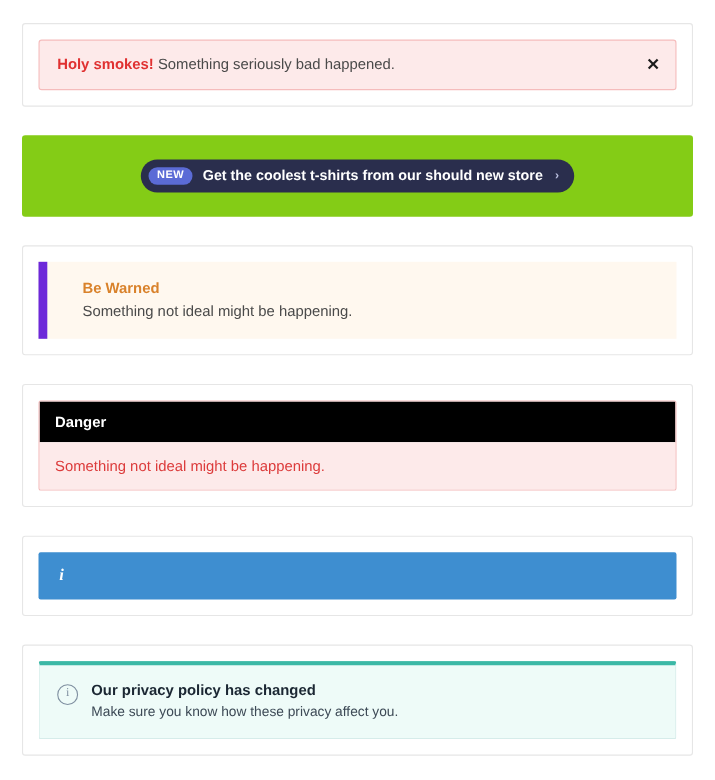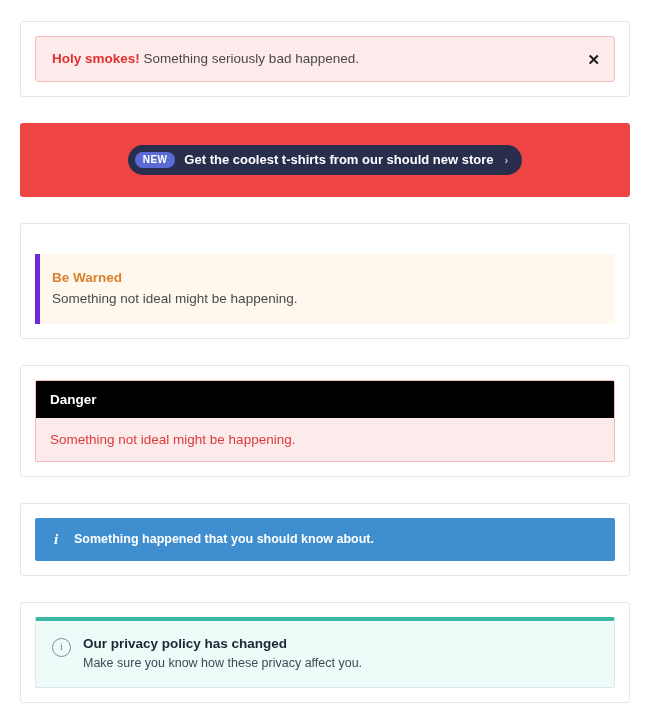--- a/index.html
+++ b/index.html
@@ -58,21 +58,21 @@
     line-height: 1;
     background: none;
     border: 0;
     padding: 0;
   }
 
   
   .promo-card {
     box-sizing: border-box;
     margin: 0 20px 26px 20px;
-    background: #ef4444;
+    background: #84cc16;
     border-radius: 3px;
     padding: 22px 14px;
     display: flex;
     justify-content: center;
     align-items: center;
   }
   .promo-pill {
     display: inline-flex;
     align-items: center;
     gap: 9px;
@@ -97,23 +97,22 @@
   .promo-text { white-space: nowrap; }
   .promo-chevron {
     font-size: 11px;
     color: #b9bede;
     margin-left: 2px;
   }
 
   
   .alert-warning {
     background: #fff8ef;
-    border-left: 5px solid #6d28d9;
-    padding: 16px 18px 18px 12px;
-    margin-top: 16px;
+    border-left: 8px solid #6d28d9;
+    padding: 16px 18px 18px 32px;
   }
   .alert-warning .title {
     color: #d9822b;
     font-weight: bold;
     font-size: 13.5px;
     margin-bottom: 6px;
   }
   .alert-warning .desc {
     color: #4a4a4a;
     font-size: 13.5px;
@@ -227,21 +226,20 @@
   <div class="card">
     <div class="alert-head-block">
       <div class="head">Danger</div>
       <div class="body">Something not ideal might be happening.</div>
     </div>
   </div>
 
   <div class="card">
     <div class="alert-info-bar">
       <span class="info-i">i</span>
-      <span>Something happened that you should know about.</span>
     </div>
   </div>
 
   <div class="card">
     <div class="alert-privacy">
       <span class="circle-i">i</span>
       <div>
         <div class="title">Our privacy policy has changed</div>
         <div class="desc">Make sure you know how these privacy affect you.</div>
       </div>

